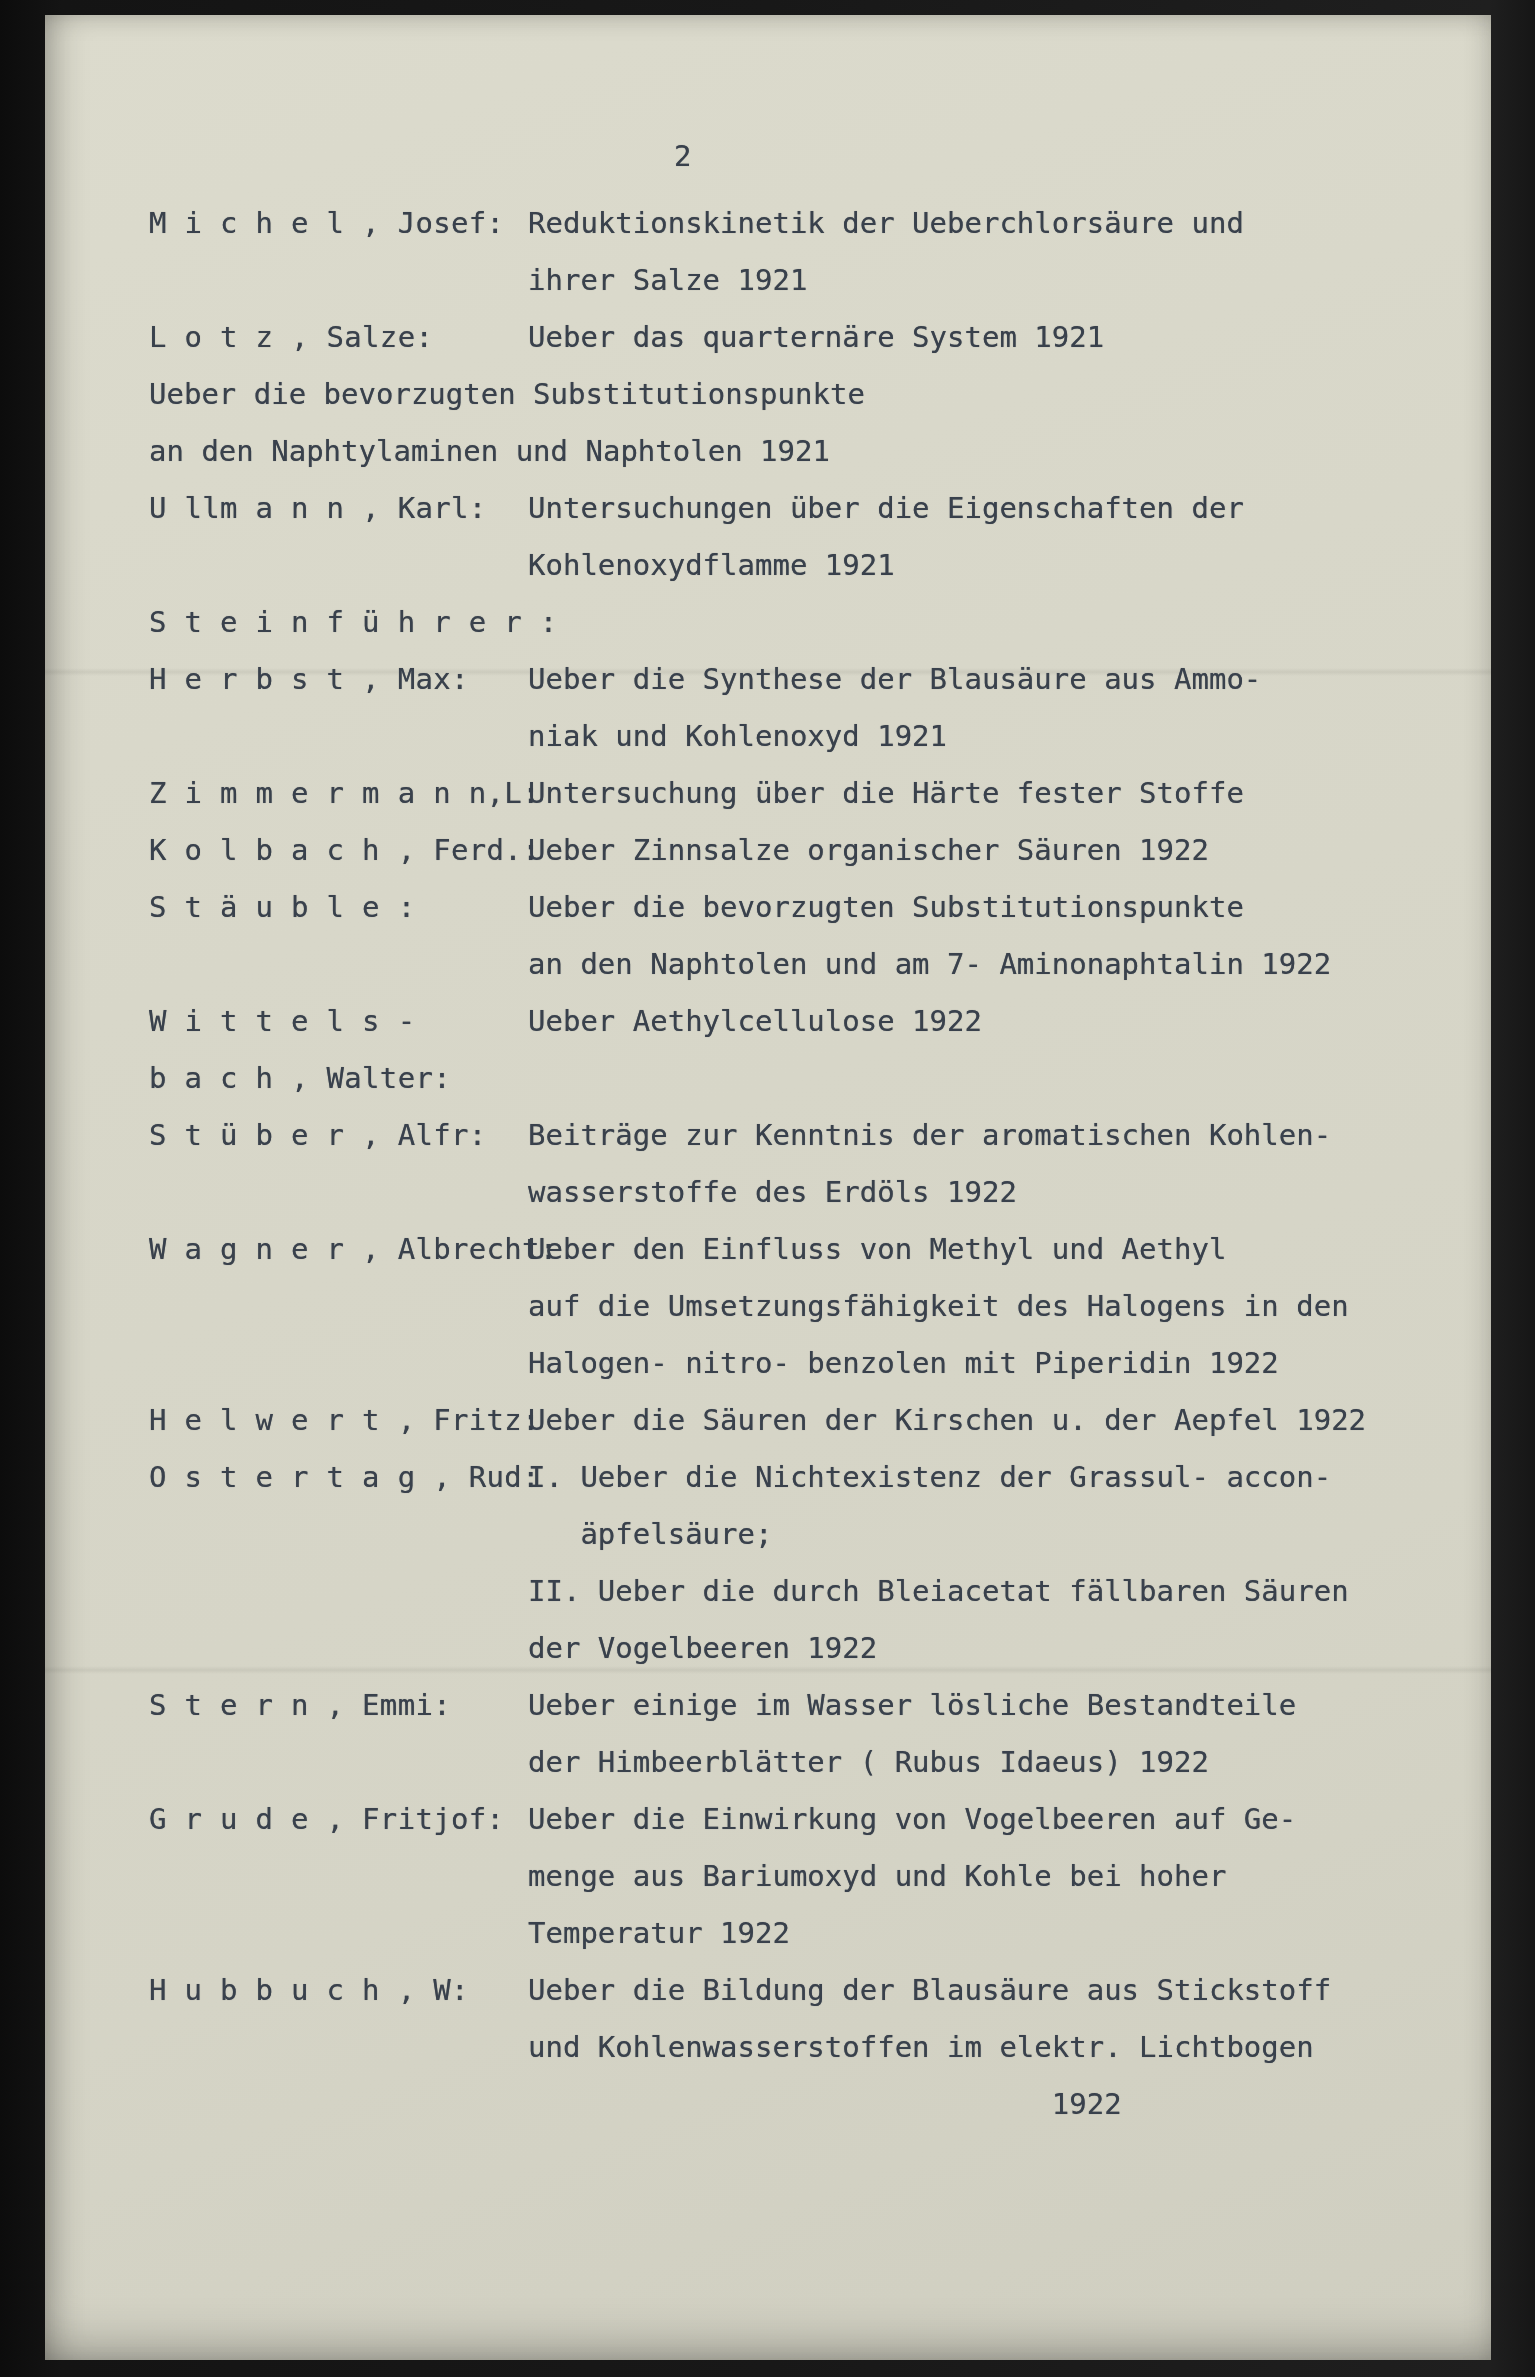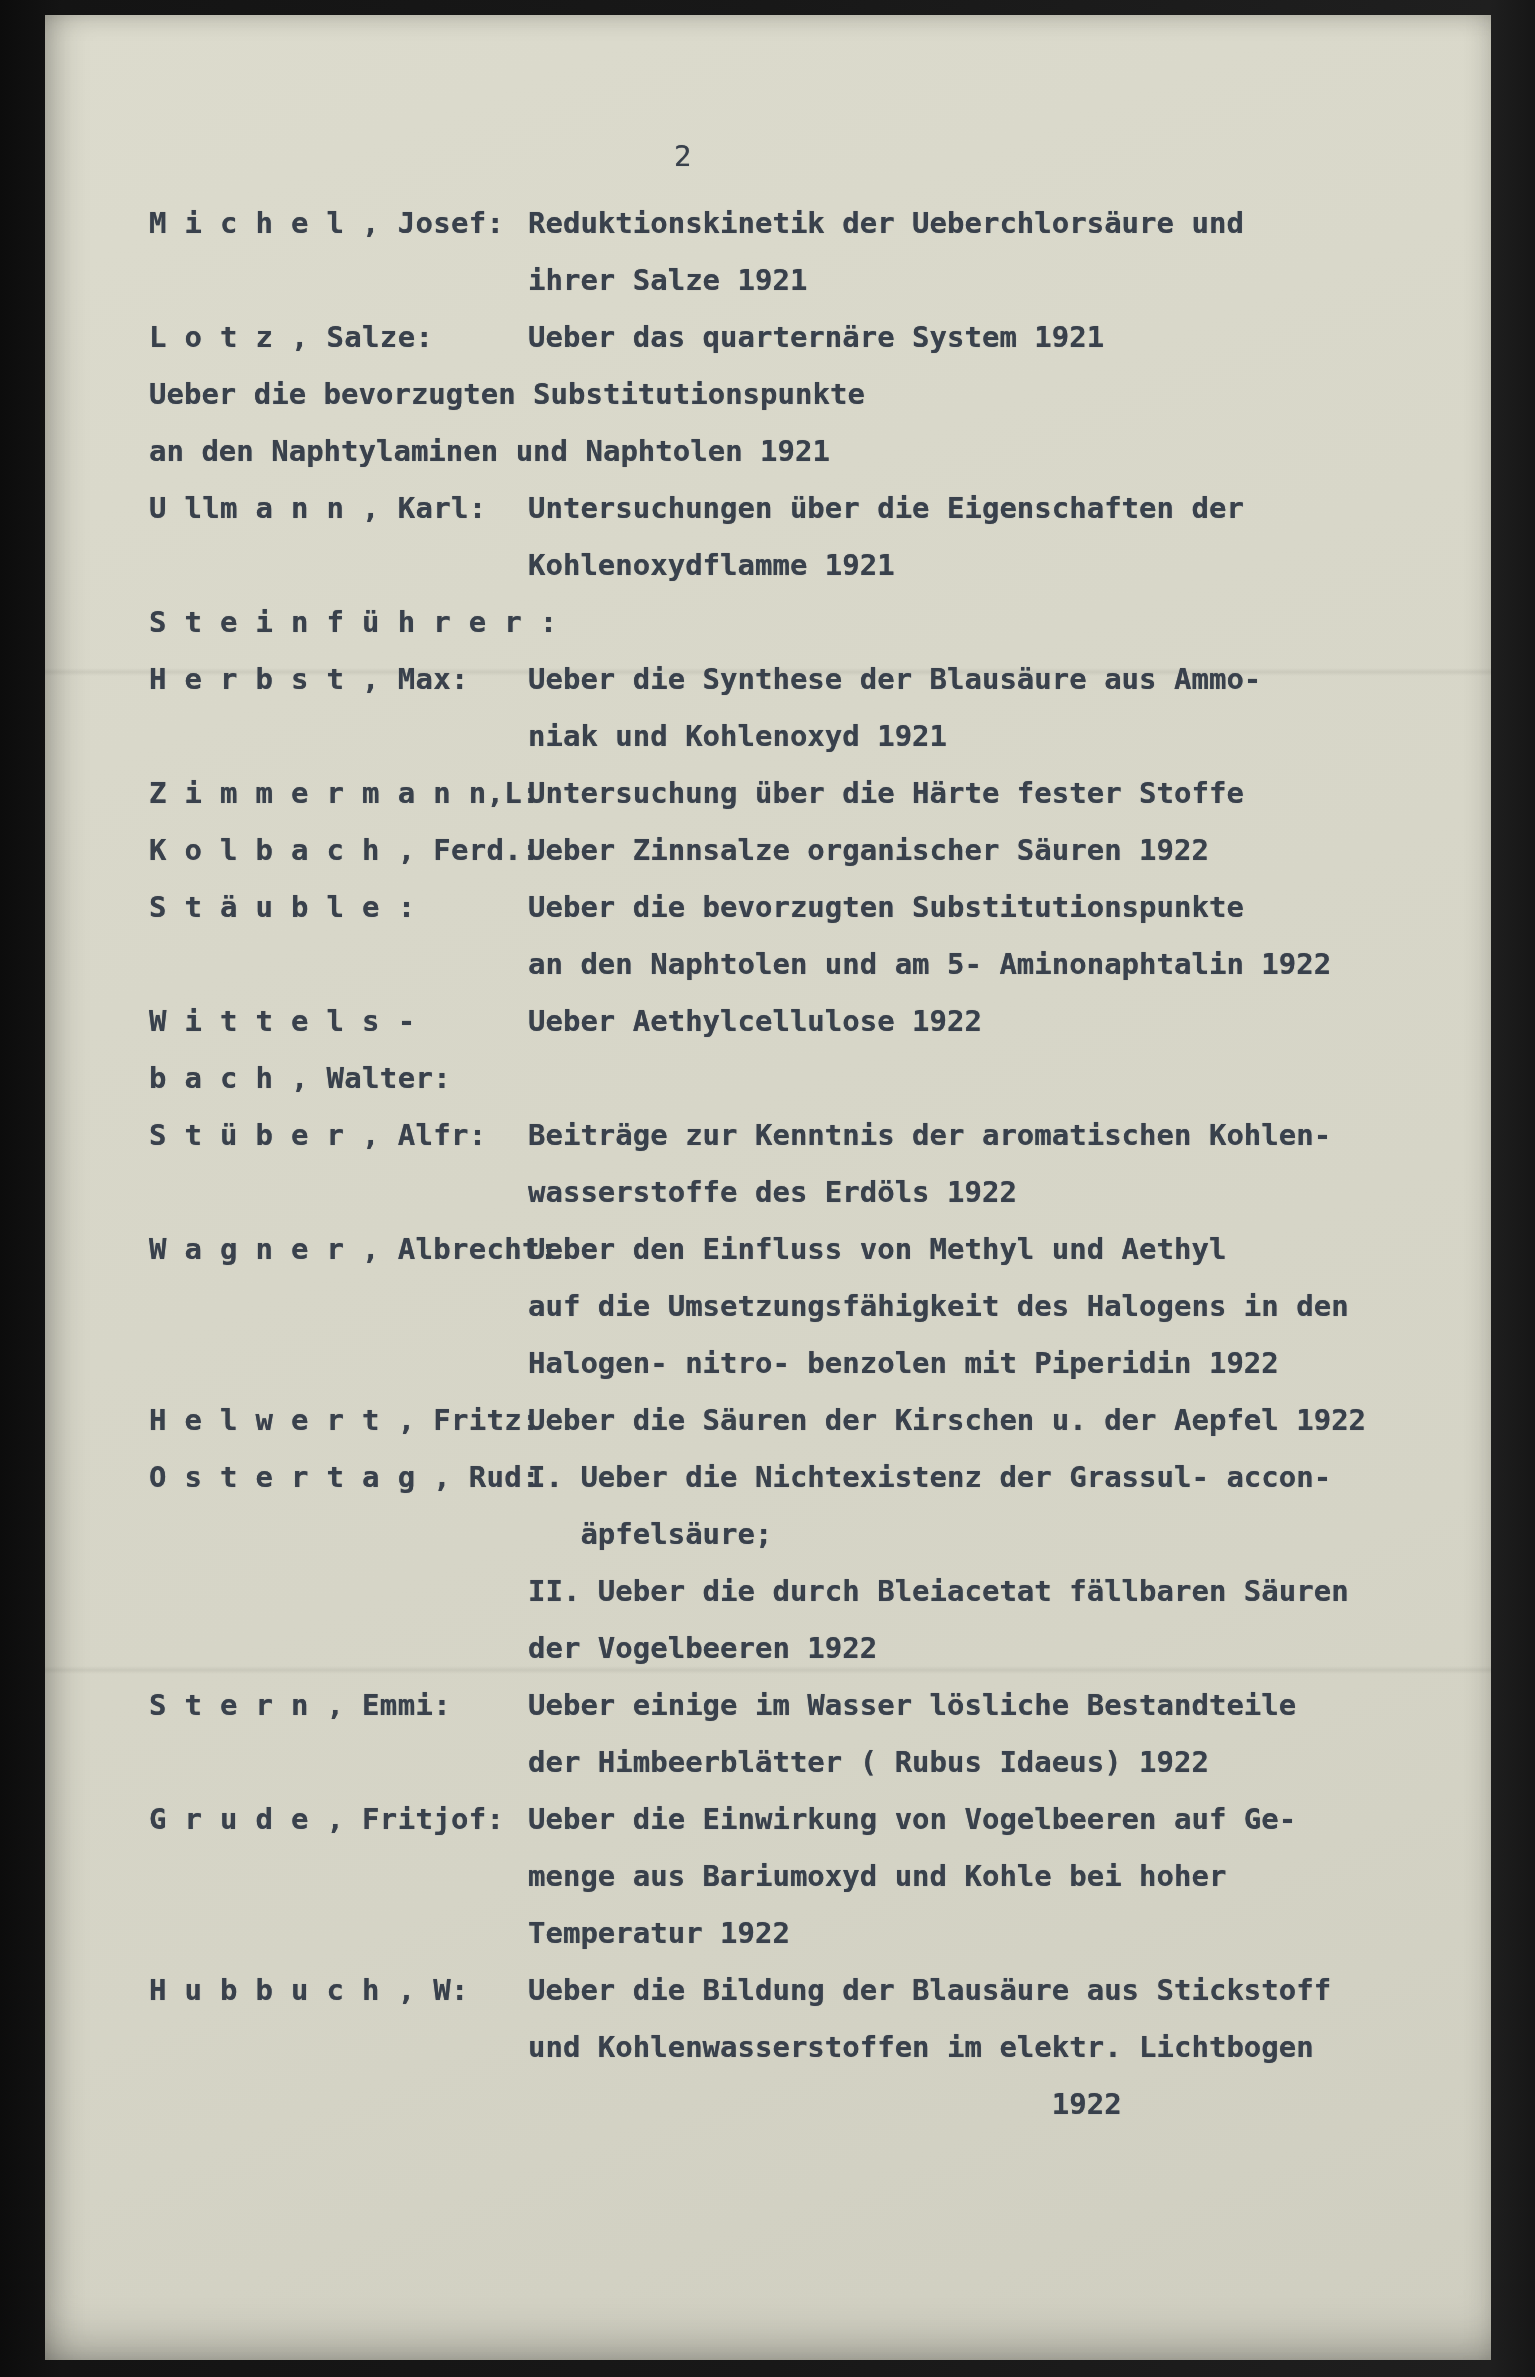--- a/index.html
+++ b/index.html
@@ -58,21 +58,20 @@
   .entries {
     margin-top: 9.6px;
   }
   .entry {
     display: grid;
     grid-template-columns: 379px 1fr;
     align-items: start;
   }
   .line {
     white-space: pre;
-    font-weight: bold;
   }
   .name-col .line {
     letter-spacing: 0.3px;
   }
 </style>
 </head>
 <body>
 
 <div class="paper">
   <div class="content">
@@ -139,21 +138,21 @@
           <div class="title-col">
             <div class="line">Ueber Zinnsalze organischer Säuren 1922</div>
           </div>
         </div>
         <div class="entry">
           <div class="name-col">
             <div class="line">S t ä u b l e :</div>
           </div>
           <div class="title-col">
             <div class="line">Ueber die bevorzugten Substitutionspunkte</div>
-            <div class="line">an den Naphtolen und am 5- Aminonaphtalin 1922</div>
+            <div class="line">an den Naphtolen und am 7- Aminonaphtalin 1922</div>
           </div>
         </div>
         <div class="entry">
           <div class="name-col">
             <div class="line">W i t t e l s -</div>
             <div class="line">b a c h , Walter:</div>
           </div>
           <div class="title-col">
             <div class="line">Ueber Aethylcellulose 1922</div>
           </div>

